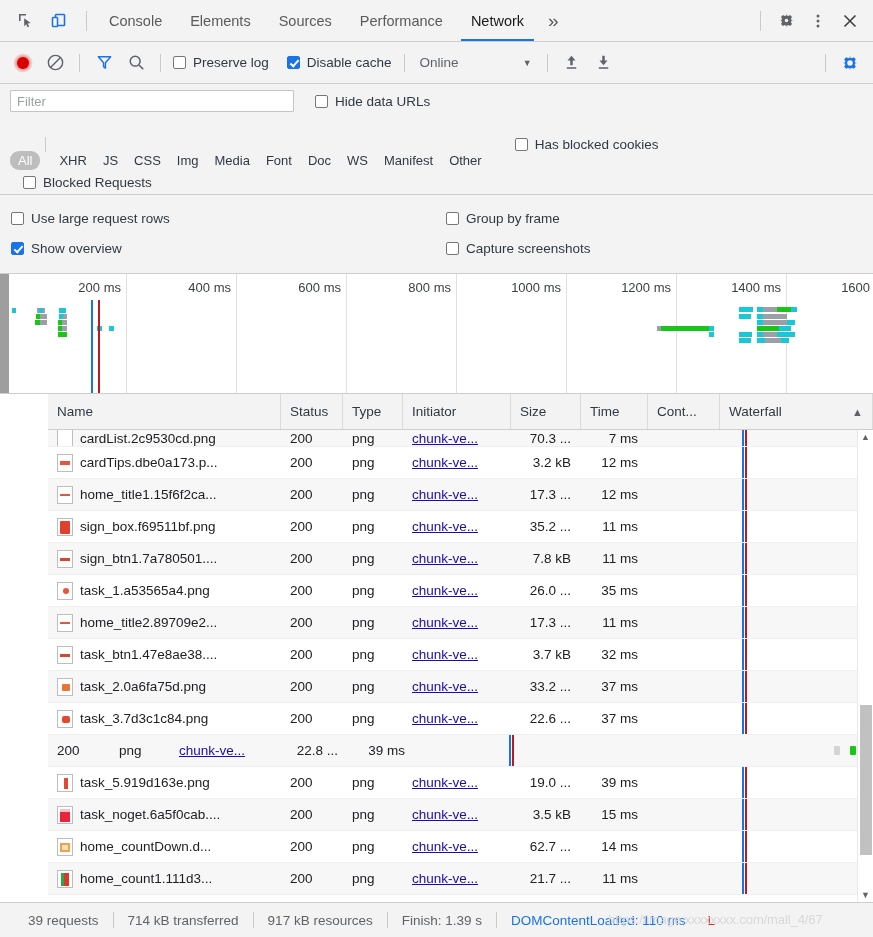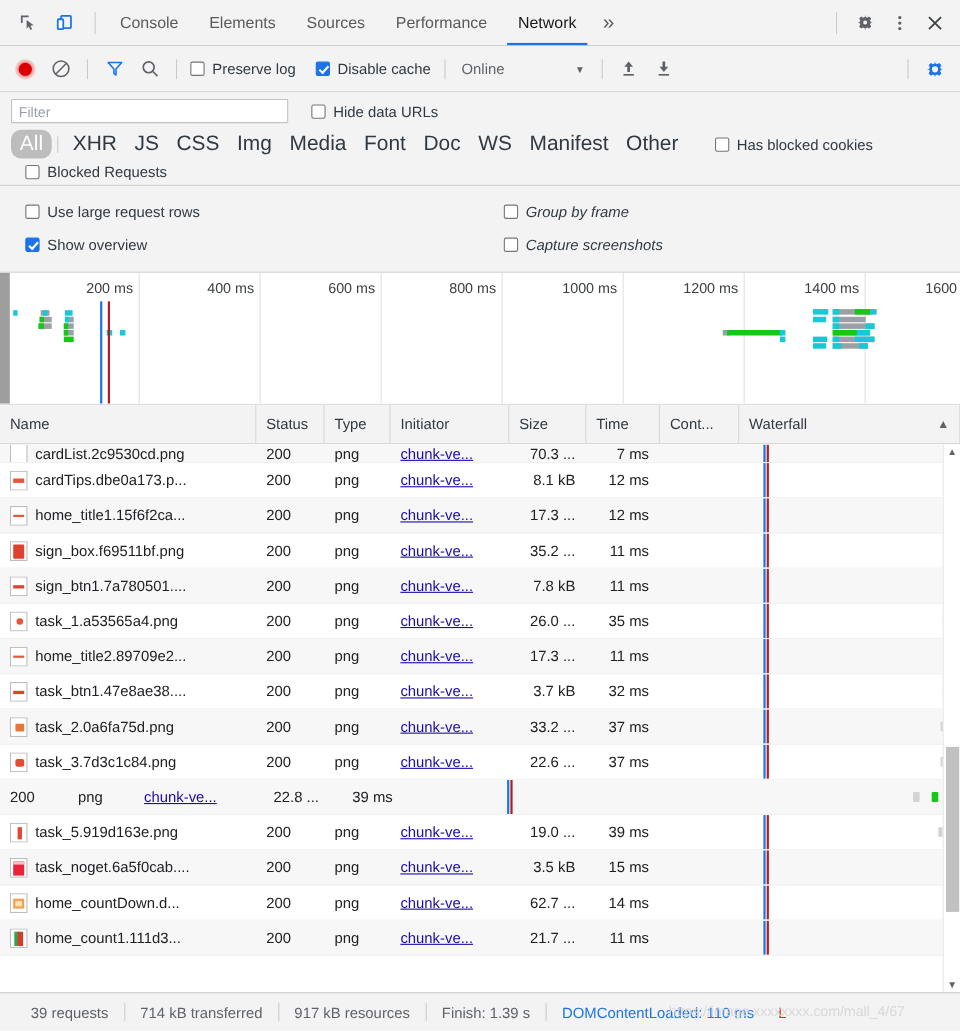--- a/index.html
+++ b/index.html
@@ -56,59 +56,59 @@
     display:flex;align-items:center;gap:6px;padding:0 6px;color:#5f6368;font-size:13.5px;cursor:pointer;
   }
   .caret{font-size:9px;color:#5f6368;}
 
   
   .filterbar{
     background:#f3f3f3;border-bottom:1px solid #cdcdcd;padding:6px 10px 4px 10px;
   }
   .filterrow1{display:flex;align-items:center;gap:18px;margin-bottom:6px;}
   .filter-input{
-    width:252px;height:22px;border:1px solid #c4c4c4;background:#fff;
+    width:284px;height:22px;border:1px solid #c4c4c4;background:#fff;
     font-family:"Liberation Sans", sans-serif;font-size:13px;padding:0 6px;
     color:#303942;box-sizing:border-box;outline:none;border-radius:1px;
   }
   .filter-input::placeholder{color:#9aa0a6;}
   .filterrow2{display:flex;align-items:center;gap:0;margin-bottom:5px;}
   .ftype{
-    padding:2px 8px;font-size:19px;color:#303942;cursor:pointer;border-radius:9px;white-space:nowrap;
+    padding:2px 8px;font-size:13px;color:#303942;cursor:pointer;border-radius:9px;white-space:nowrap;margin-top:33px;
   }
   .ftype.sel{background:#bdbdbd;color:#fff;}
   .ftype-sep{width:1px;height:15px;background:#cacaca;margin:0 5px;}
   .filterrow3{display:flex;align-items:center;}
 
   
   .optpanel{
-    background:#f3f3f3;border-bottom:1px solid #cdcdcd;padding:8px 10px 10px 20px;
+    background:#f3f3f3;border-bottom:1px solid #cdcdcd;padding:8px 10px 10px 8px;
   }
   .optrow{display:flex;align-items:center;height:30px;}
   .optcol1{width:435px;}
-  .optcol2{flex:1;font-style:italic;}
+  .optcol2{flex:1;}
 
   
   .overview{
     height:119px;min-height:119px;background:#fff;border-bottom:1px solid #cdcdcd;
     position:relative;display:flex;overflow:hidden;
   }
   .ov-handle{width:9px;background:#9e9e9e;height:100%;flex:none;}
   .ov-body{flex:1;position:relative;background:#fff;}
   .ov-grid{position:absolute;inset:0;}
   .ov-gline{position:absolute;top:0;bottom:0;width:1px;background:#e0e0e0;}
   .ov-label{
     position:absolute;top:6px;font-size:13px;color:#3c4043;
     transform:translateX(-100%);padding-right:5px;white-space:nowrap;
   }
   .ov-bar{position:absolute;height:5px;border-radius:0;}
   .ov-evline{position:absolute;top:26px;bottom:0;width:1.5px;}
 
   
-  .tablewrap{flex:1;display:flex;flex-direction:column;background:#fff;overflow:hidden;position:relative;}
+  .tablewrap{flex:1;display:flex;flex-direction:column;background:#fff;overflow:hidden;position:relative;padding-left:48px;}
   .thead{
     display:flex;height:35px;min-height:35px;align-items:center;
     background:#f3f3f3;border-bottom:1px solid #cdcdcd;font-size:13.5px;color:#303942;
   }
   .th{
     padding:0 9px;box-sizing:border-box;border-right:1px solid #dadada;height:100%;
     display:flex;align-items:center;cursor:pointer;overflow:hidden;white-space:nowrap;
   }
   .tbody{flex:1;overflow:hidden;position:relative;background:#fff;}
   .trow{
@@ -508,21 +508,21 @@
                 <i style="left:2px;top:6px;width:10px;height:4px;background:#e8553b"></i>
               </span>
             <span>cardTips.dbe0a173.p...</span>
           </span>
         </div>
         <div class="td c-status">200</div>
         <div class="td c-type">png</div>
         <div class="td c-init">
             <span class="initiator">chunk-ve...</span>
           </div>
-        <div class="td c-size num">8.1 kB</div>
+        <div class="td c-size num">3.2 kB</div>
         <div class="td c-time num">12 ms</div>
         <div class="td c-cont"></div>
         <div class="wf-cell">
           <div class="wf-line" style="left:22px;background:#1a73e8"></div>
           <div class="wf-line" style="left:25px;background:#b71c1c"></div>
           <div class="wf-bar" style="left:95%;width:5px;background:#1aa3ff"></div>
         </div>
       </div>
 
       <div class="trow alt">

